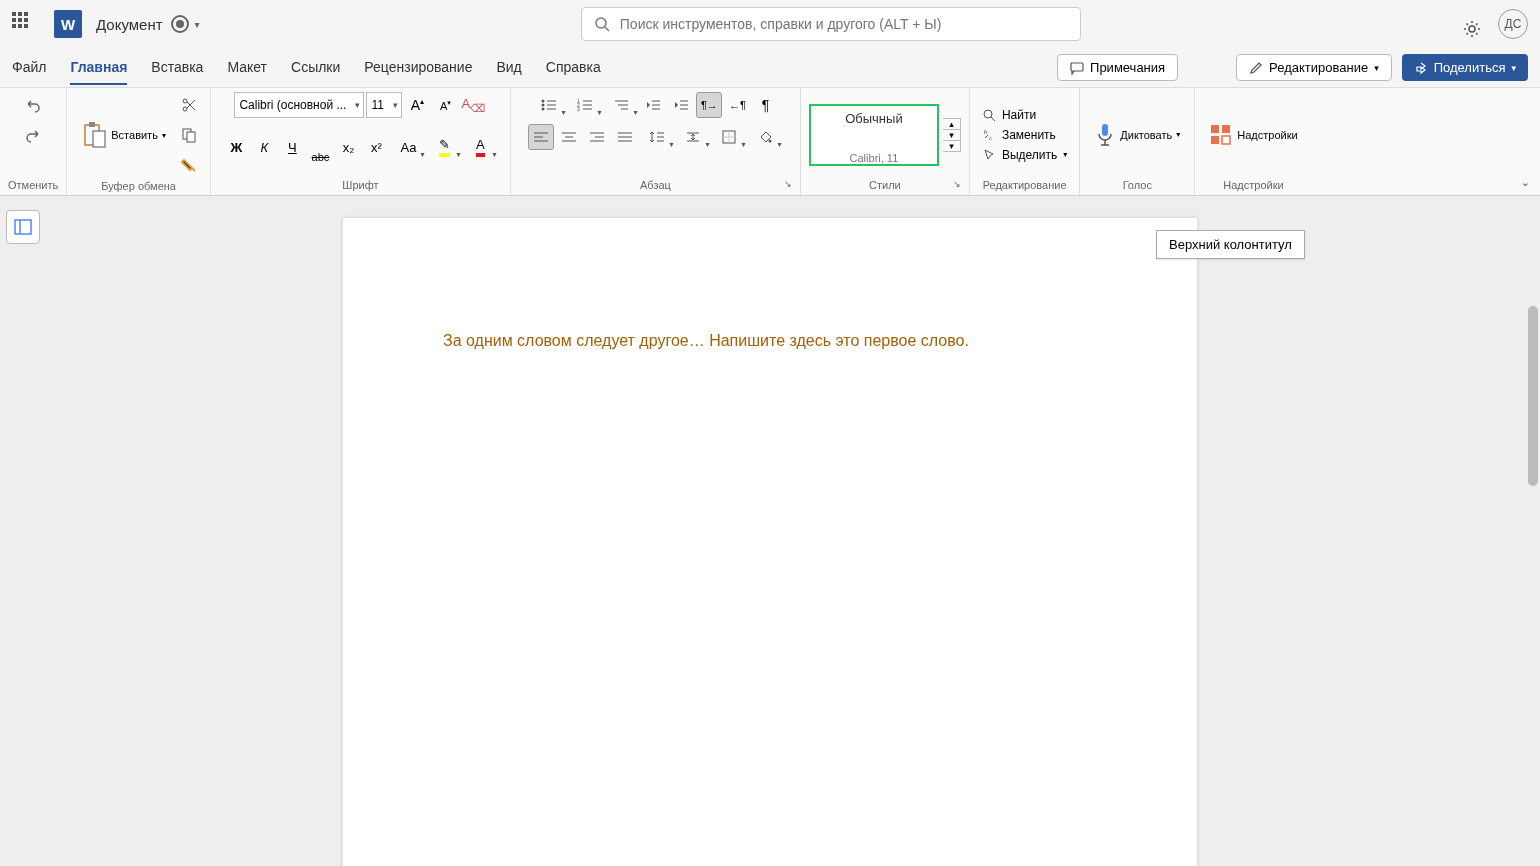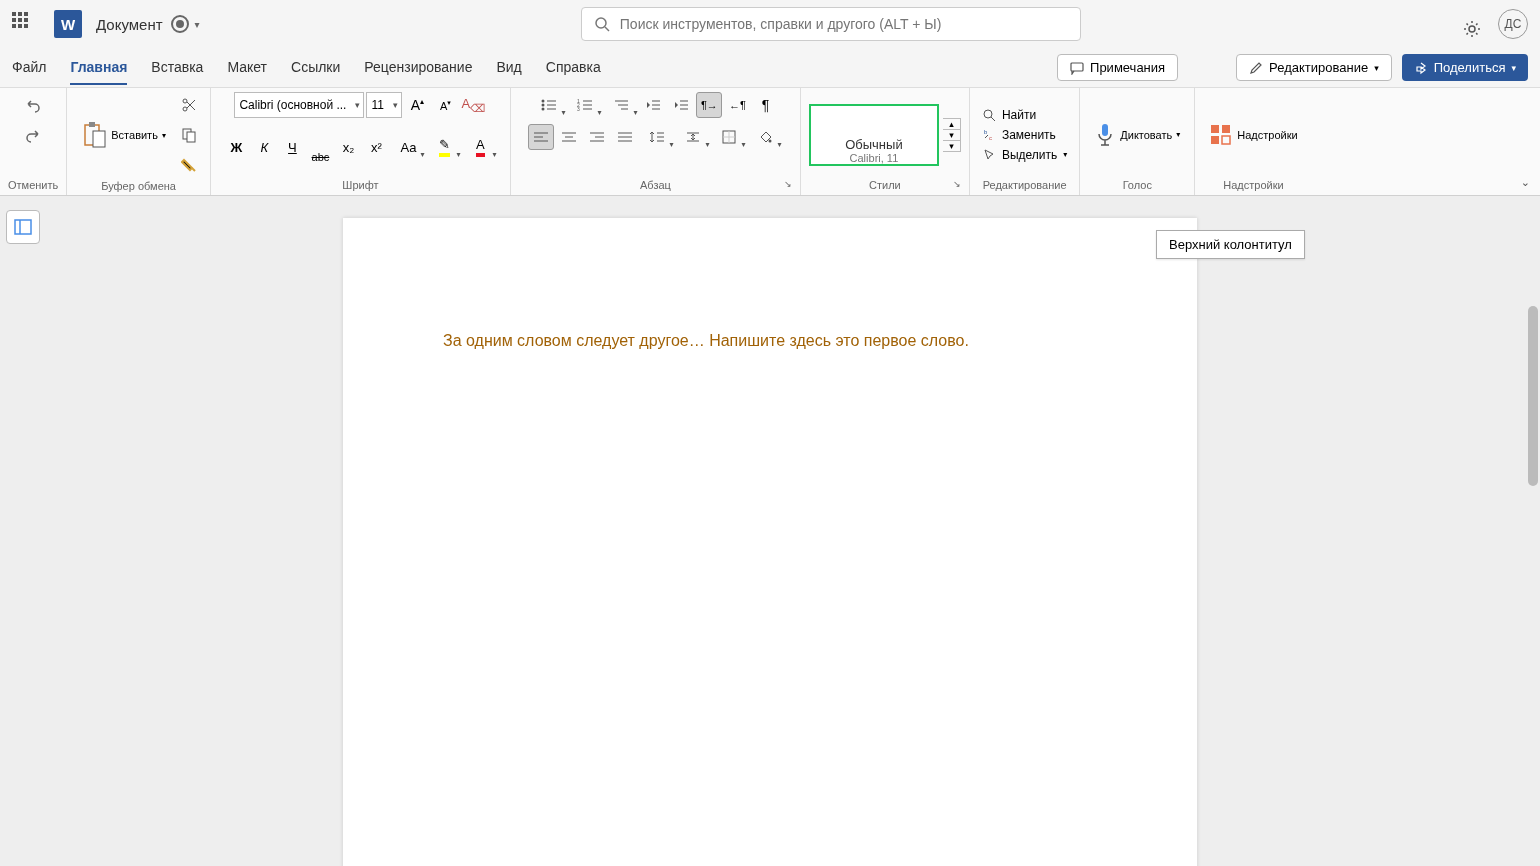--- a/index.html
+++ b/index.html
@@ -43,21 +43,21 @@
 .combo { border: 1px solid #bbb; background: #fff; height: 24px; display: flex; align-items: center; padding: 12px 4px; font-size: 12px; }
 .combo-font { width: 130px; }
 .combo-size { width: 36px; }
 .combo .dd { margin-left: auto; font-size: 9px; color: #555; }
 .ibtn { width: 26px; height: 26px; display: flex; align-items: center; justify-content: center; cursor: pointer; border-radius: 3px; font-size: 13px; position: relative; }
 .ibtn.active { background: #d6d6d6; border: 1px solid #999; }
 .ibtn .dd { font-size: 8px; color: #555; position: absolute; right: 1px; bottom: 1px; }
 .ibtn.w { width: 34px; }
 .style-gallery { border: 2px solid #22c55e; background: #fff; width: 130px; height: 62px; display: flex; flex-direction: column; align-items: center; justify-content: flex-end; cursor: pointer; }
 .style-name { font-size: 13px; color: #333; }
-.style-sub { font-size: 11px; color: #777; }
+.style-sub { font-size: 11px; color: #777; margin-top: 26px; }
 .style-scroll { width: 18px; display: flex; flex-direction: column; border: 1px solid #bbb; border-left: none; }
 .style-scroll div { flex: 1; display: flex; align-items: center; justify-content: center; font-size: 9px; cursor: pointer; border-bottom: 1px solid #bbb; }
 .style-scroll div:last-child { border-bottom: none; }
 .edit-list { display: flex; flex-direction: column; gap: 2px; }
 .edit-item { display: flex; align-items: center; gap: 6px; font-size: 12px; padding: 2px 4px; cursor: pointer; border-radius: 3px; }
 .dlg-launcher { position: absolute; right: 4px; bottom: 4px; width: 12px; height: 12px; font-size: 9px; color: #666; cursor: pointer; }
 .rgroup-rel { position: relative; }
 .ribbon-collapse { position: absolute; right: 10px; bottom: 6px; cursor: pointer; font-size: 11px; color: #555; }
 
 

